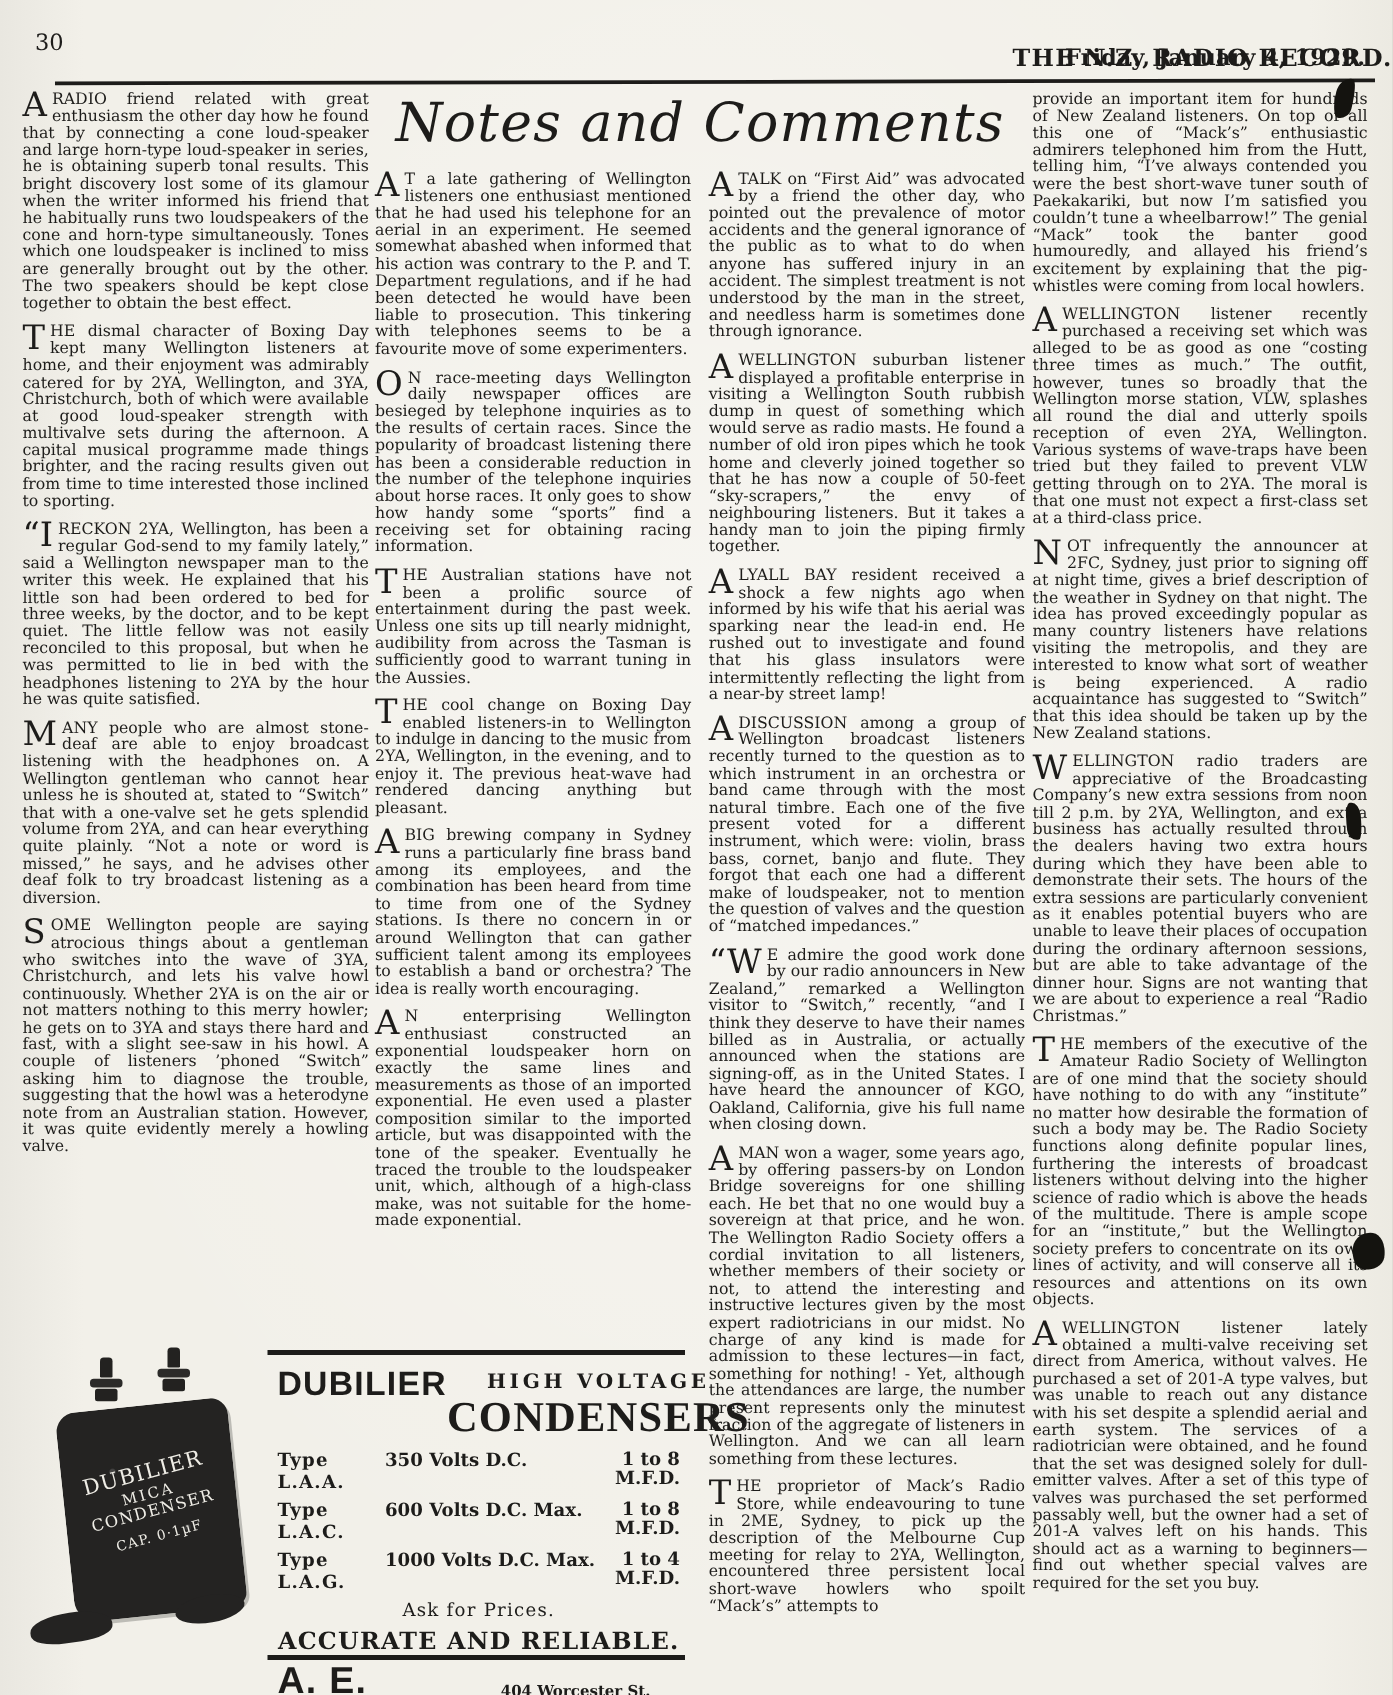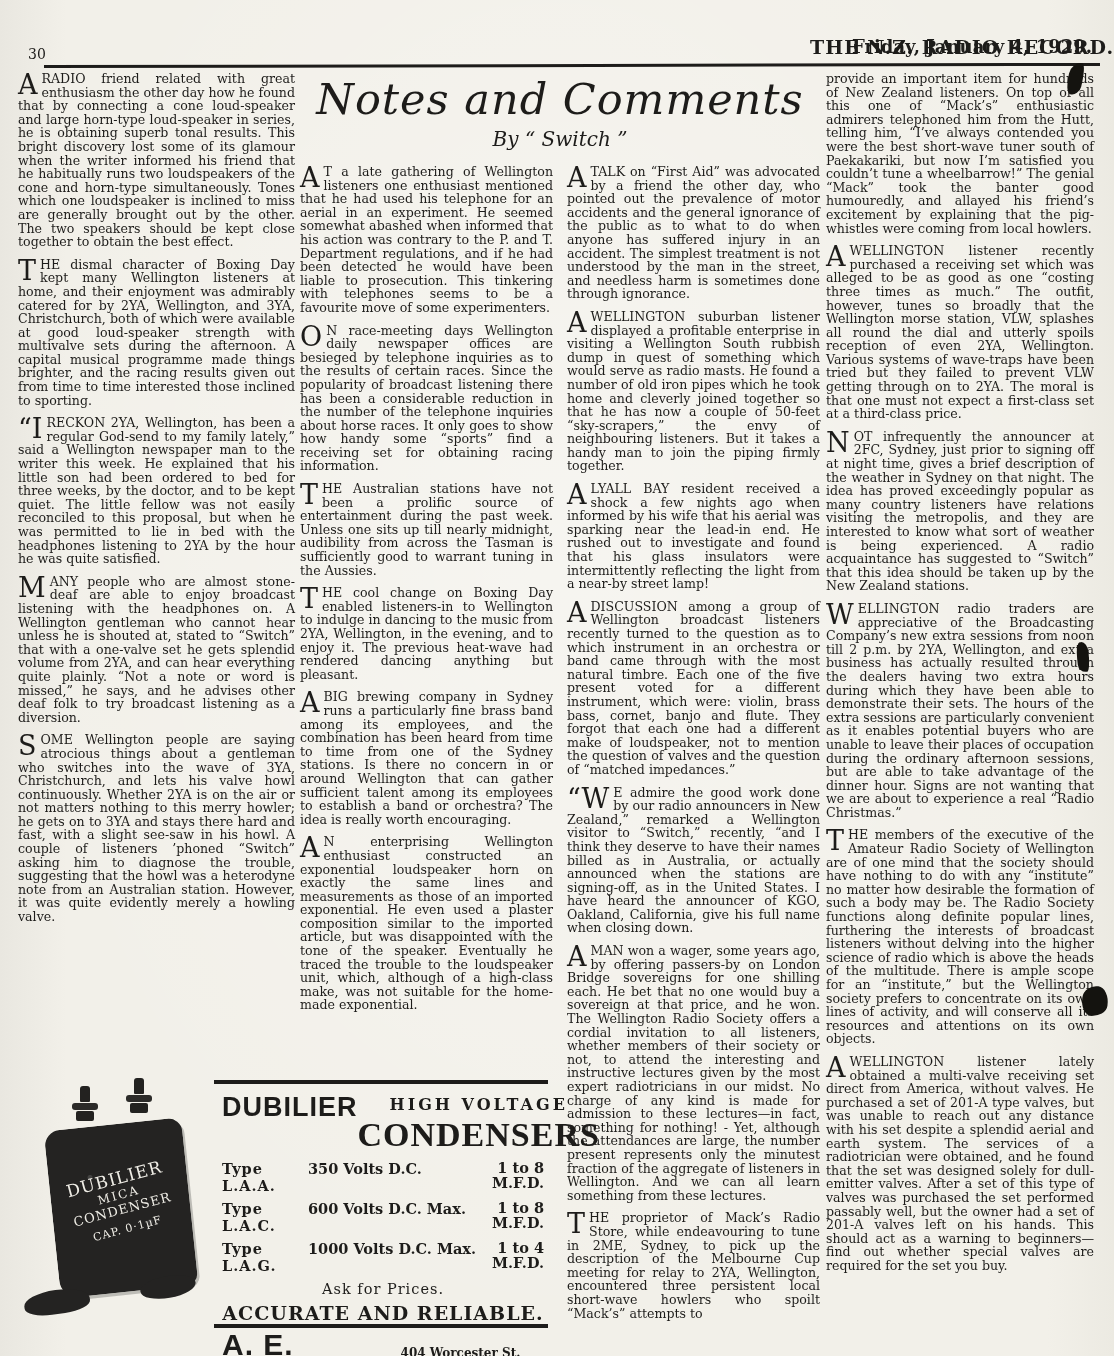--- a/index.html
+++ b/index.html
@@ -11,21 +11,21 @@
     background:
       radial-gradient(ellipse at 50% 40%, rgba(255,255,255,.35), rgba(0,0,0,0) 70%),
       linear-gradient(90deg, #e9e7e0 0%, #f2f0e9 6%, #f2f0e9 94%, #eceae2 100%),
       #f1efe8;
     color:#1d1c1a;
     font-family:"DejaVu Serif", serif;
     overflow:hidden;
   }
   
   .masthead { position:absolute; left:0; top:0; width:100%; height:66px; }
-  .pageno   { position:absolute; left:28px; top:46px; font-size:14px; }
+  .pageno   { position:absolute; left:28px; top:24px; font-size:18px; }
   .mast-title { position:absolute; left:0; top:36px; width:100%; text-align:right;
                 font-size:19px; font-weight:bold; letter-spacing:1px; }
   .mast-date  { position:absolute; right:22px; top:36px; font-size:18px; font-weight:bold; }
   .mast-rule  { position:absolute; left:44px; right:14px; top:64px; height:3px;
                 background:#1d1c1a; transform:rotate(-0.12deg); }
   
   .col { position:absolute; text-align:justify; font-size:12.6px; line-height:13.6px; }
   .col p { margin:0 0 9px 0; }
   .dropcap { float:left; font-size:27px; line-height:23px; padding:1px 4px 0 0; }
   .col-1 { left:18px;  top:72px;  width:277px; }
@@ -108,21 +108,20 @@
   <div class="col col-1">
     <p class="para"><span class="dropcap">A</span><span>RADIO friend related with great enthusiasm the other day how he found that by connecting a cone loud-speaker and large horn-type loud-speaker in series, he is obtaining superb tonal results.  This bright discovery lost some of its glamour when the writer informed his friend that he habitually runs two loudspeakers of the cone and horn-type simultaneously. Tones which one loudspeaker is inclined to miss are generally brought out by the other.  The two speakers should be kept close together to obtain the best effect.</span></p>
     <p class="para"><span class="dropcap">T</span><span>HE dismal character of Boxing Day kept many Wellington listeners at home, and their enjoyment was admirably catered for by 2YA, Wellington, and 3YA, Christchurch, both of which were available at good loud-speaker strength with multivalve sets during the afternoon.  A capital musical programme made things brighter, and the racing results given out from time to time interested those inclined to sporting.</span></p>
     <p class="para"><span class="dropcap">“I</span><span>RECKON 2YA, Wellington, has been a regular God-send to my family lately,” said a Wellington newspaper man to the writer this week. He explained that his little son had been ordered to bed for three weeks, by the doctor, and to be kept quiet. The little fellow was not easily reconciled to this proposal, but when he was permitted to lie in bed with the headphones listening to 2YA by the hour he was quite satisfied.</span></p>
     <p class="para"><span class="dropcap">M</span><span>ANY people who are almost stone-deaf are able to enjoy broadcast listening with the headphones on.  A Wellington gentleman who cannot hear unless he is shouted at, stated to “Switch” that with a one-valve set he gets splendid volume from 2YA, and can hear everything quite plainly. “Not a note or word is missed,” he says, and he advises other deaf folk to try broadcast listening as a diversion.</span></p>
     <p class="para"><span class="dropcap">S</span><span>OME Wellington people are saying atrocious things about a gentleman who switches into the wave of 3YA, Christchurch, and lets his valve howl continuously.  Whether 2YA is on the air or not matters nothing to this merry howler; he gets on to 3YA and stays there hard and fast, with a slight see-saw in his howl.  A couple of listeners ’phoned “Switch” asking him to diagnose the trouble, suggesting that the howl was a heterodyne note from an Australian station.  However, it was quite evidently merely a howling valve.</span></p>
   </div>
 
   <div class="center-wrap">
     <div class="section-title">Notes and Comments</div>
-    <div class="section-byline">By  “ Switch ”</div>
     <div class="center-cols">
       <div class="ccol">
         <p class="para"><span class="dropcap">A</span><span>T a late gathering of Wellington listeners one enthusiast mentioned that he had used his telephone for an aerial in an experiment.  He seemed somewhat abashed when informed that his action was contrary to the P. and T. Department regulations, and if he had been detected he would have been liable to prosecution.  This tinkering with telephones seems to be a favourite move of some experimenters.</span></p>
         <p class="para"><span class="dropcap">O</span><span>N race-meeting days Wellington daily newspaper offices are besieged by telephone inquiries as to the results of certain races.  Since the popularity of broadcast listening there has been a considerable reduction in the number of the telephone inquiries about horse races.  It only goes to show how handy some “sports” find a receiving set for obtaining racing information.</span></p>
         <p class="para"><span class="dropcap">T</span><span>HE Australian stations have not been a prolific source of entertainment during the past week.  Unless one sits up till nearly midnight, audibility from across the Tasman is sufficiently good to warrant tuning in the Aussies.</span></p>
         <p class="para"><span class="dropcap">T</span><span>HE cool change on Boxing Day enabled listeners-in to Wellington to indulge in dancing to the music from 2YA, Wellington, in the evening, and to enjoy it.  The previous heat-wave had rendered dancing anything but pleasant.</span></p>
         <p class="para"><span class="dropcap">A</span><span>BIG brewing company in Sydney runs a particularly fine brass band among its employees, and the combination has been heard from time to time from one of the Sydney stations.  Is there no concern in or around Wellington that can gather sufficient talent among its employees to establish a band or orchestra?  The idea is really worth encouraging.</span></p>
         <p class="para"><span class="dropcap">A</span><span>N enterprising Wellington enthusiast constructed an exponential loudspeaker horn on exactly the same lines and measurements as those of an imported exponential.  He even used a plaster composition similar to the imported article, but was disappointed with the tone of the speaker. Eventually he traced the trouble to the loudspeaker unit, which, although of a high-class make, was not suitable for the home-made exponential.</span></p>
       </div>
       <div class="ccol">

